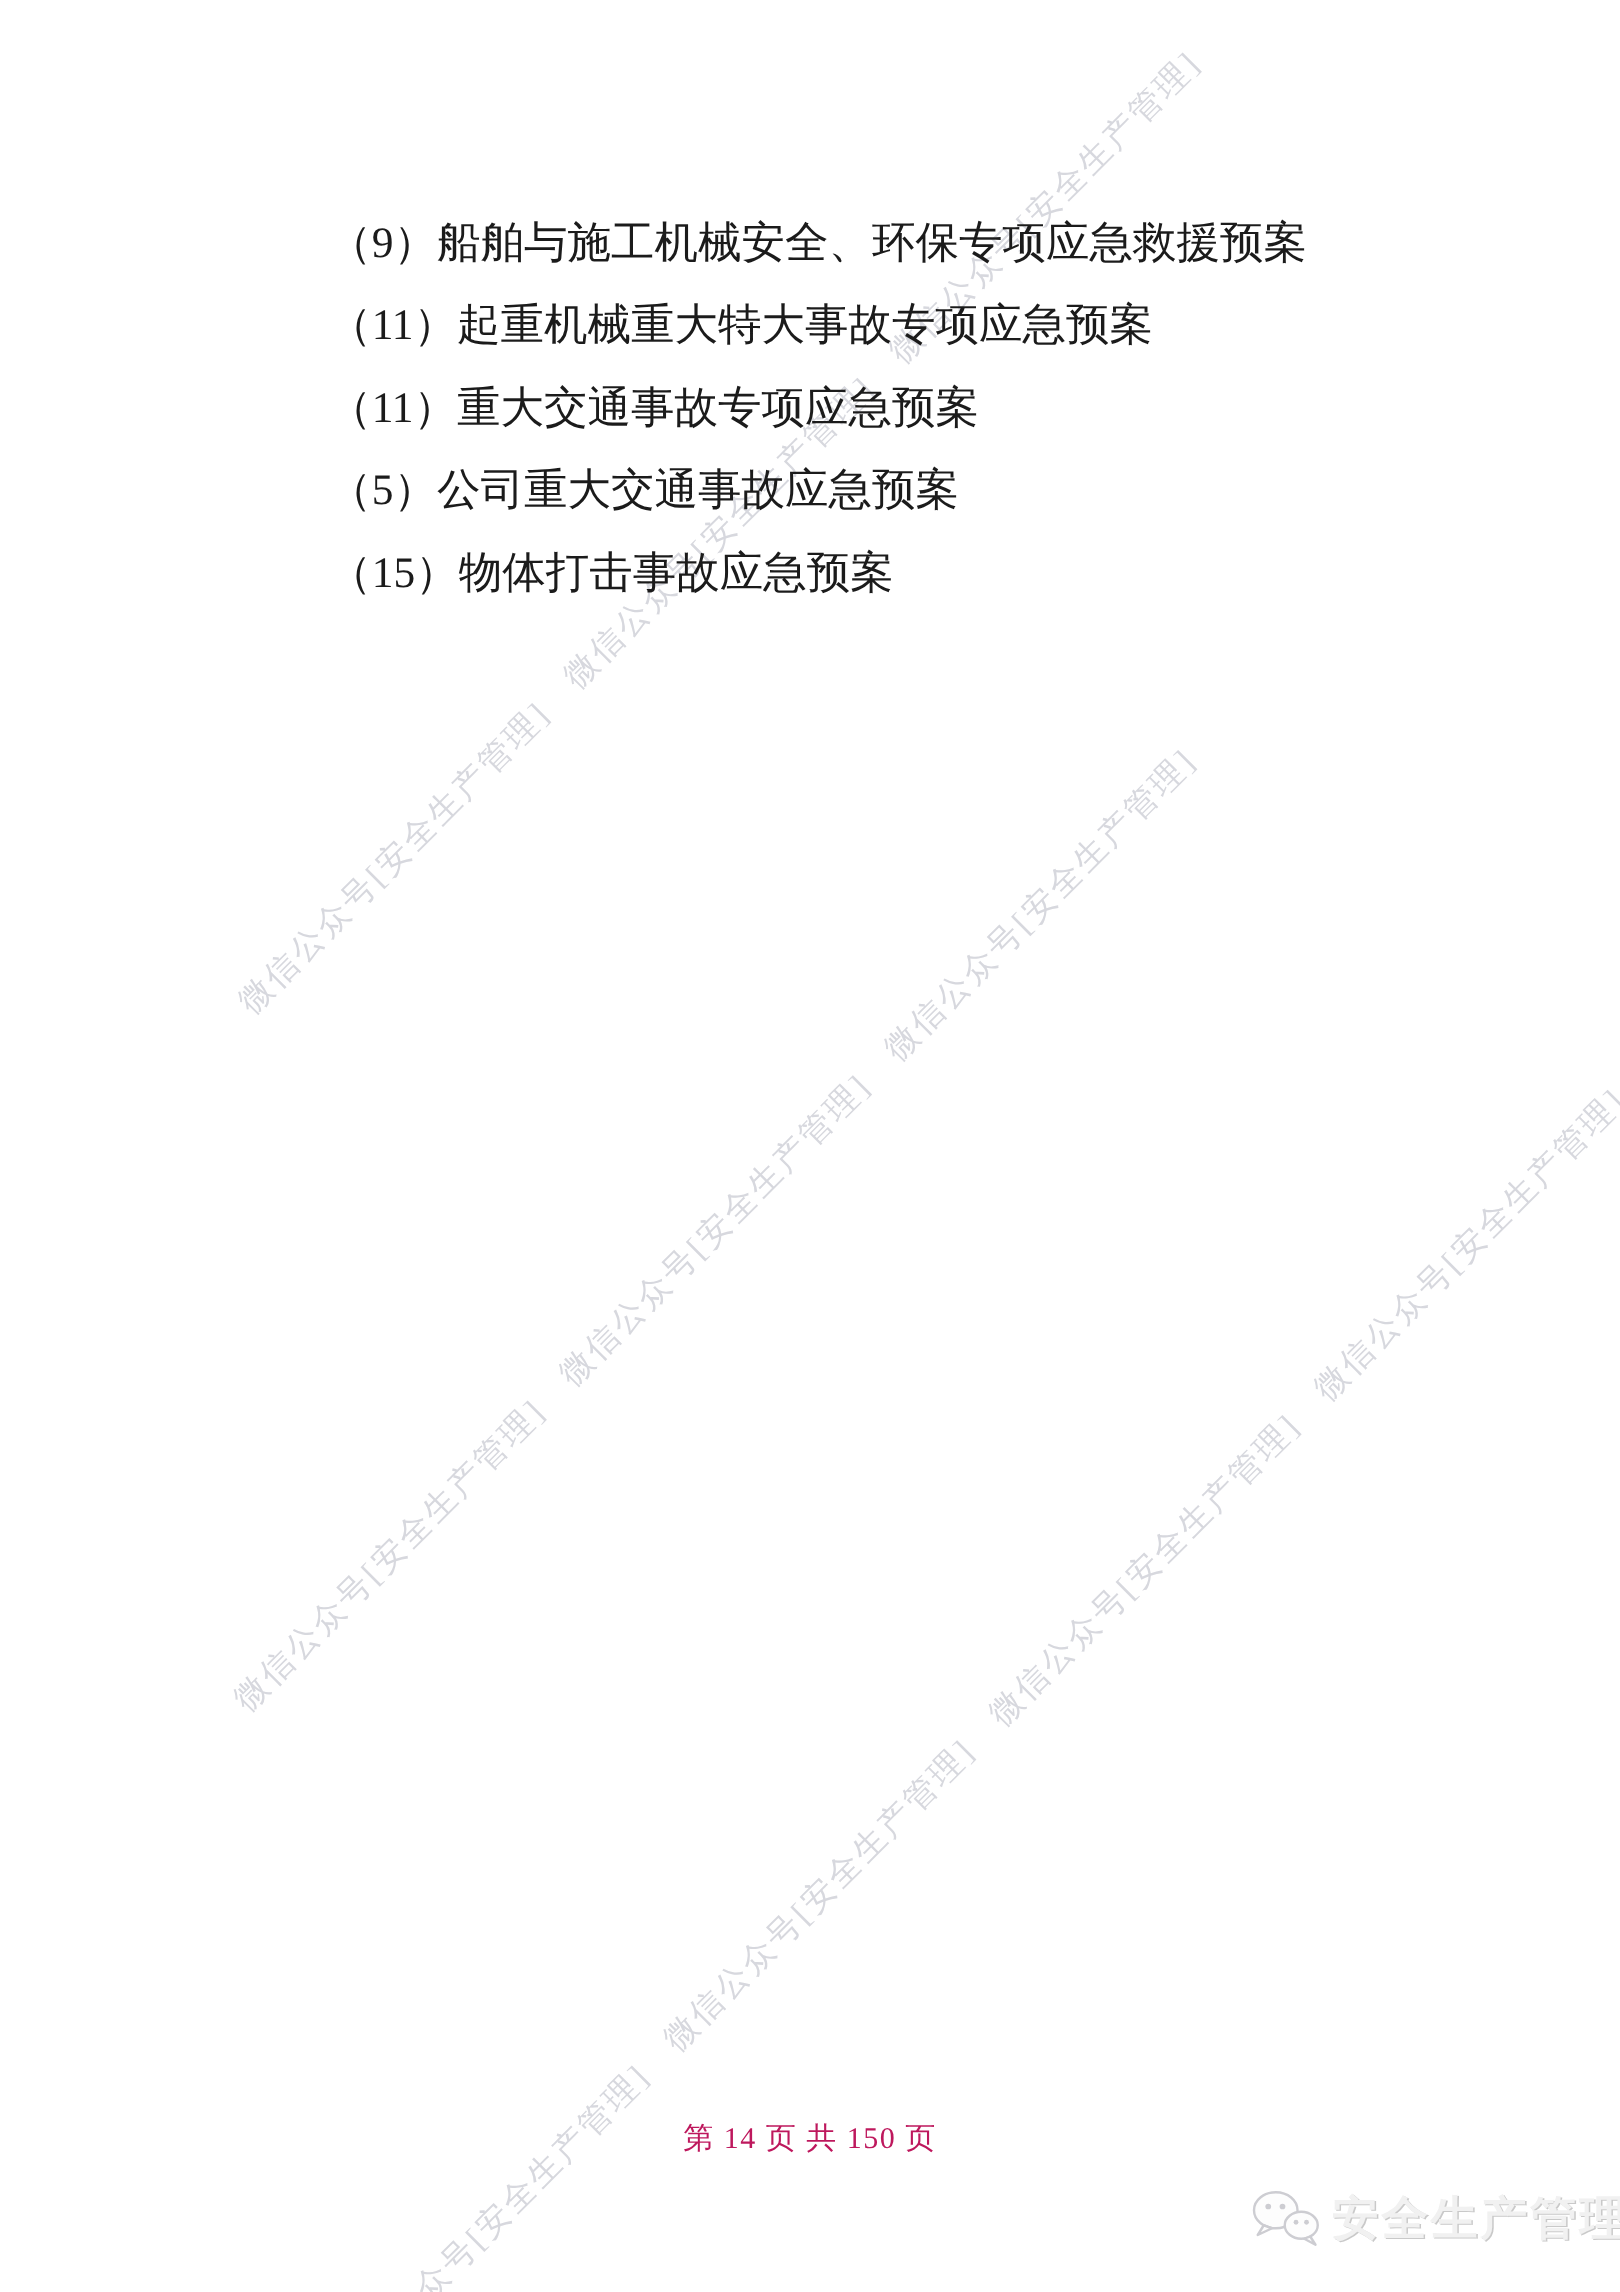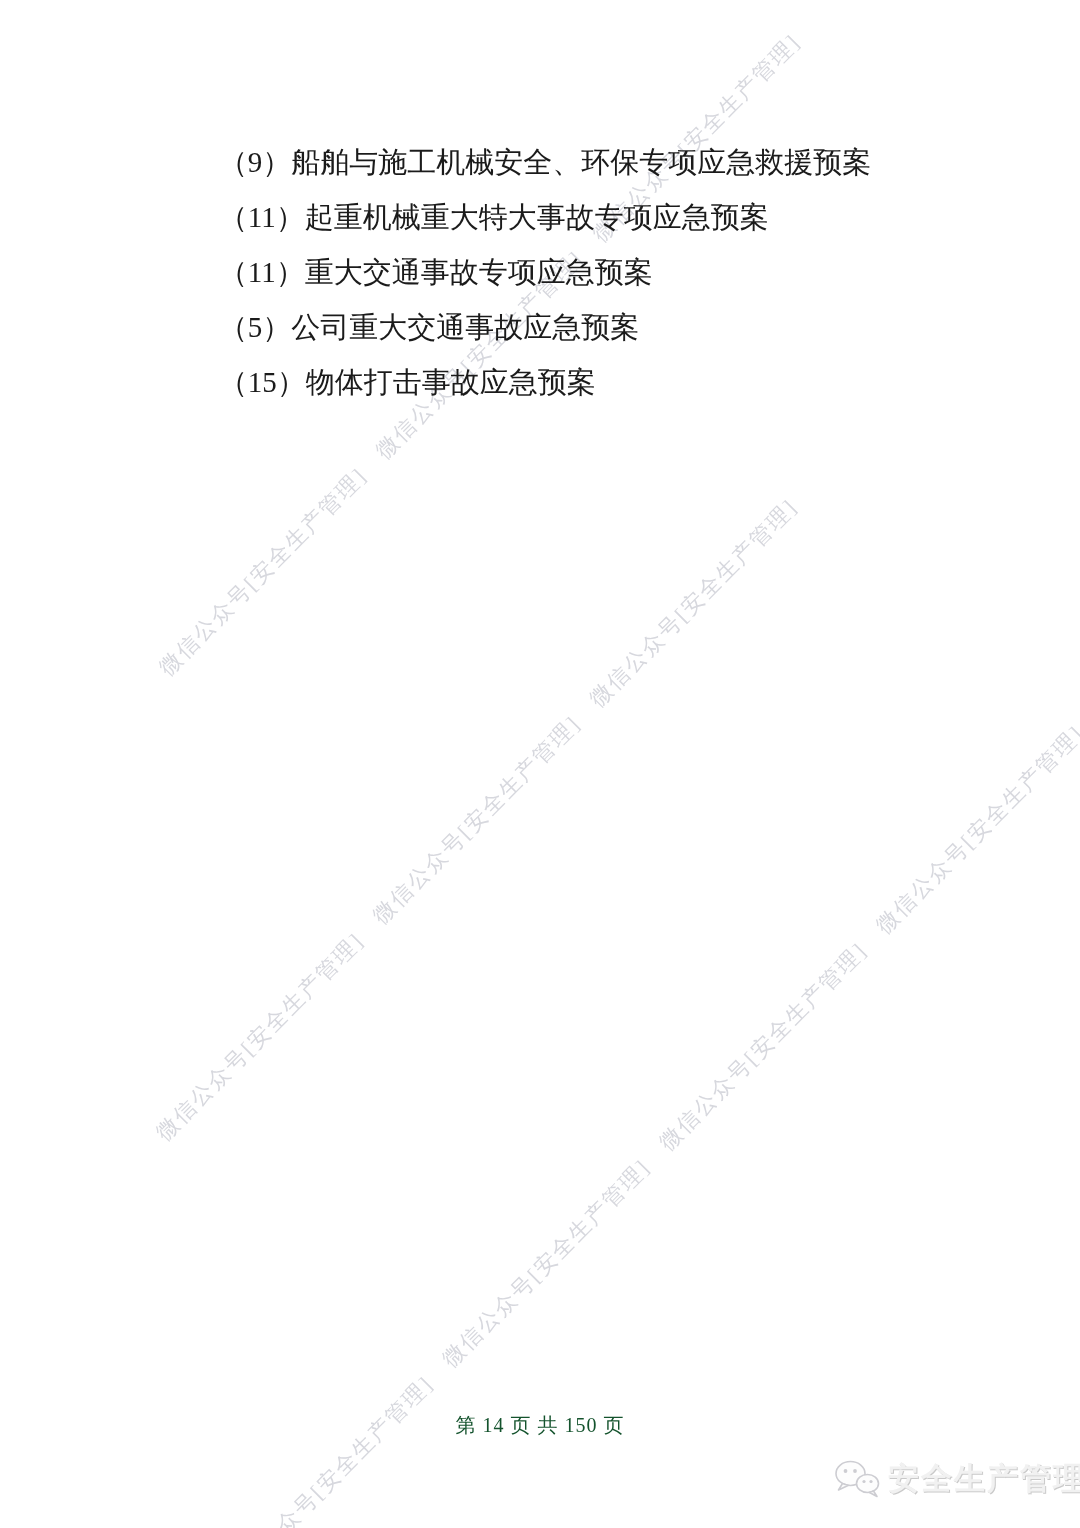--- a/index.html
+++ b/index.html
@@ -54,21 +54,21 @@
 
   
   .footer {
     position: absolute;
     left: 0;
     top: 1412px;
     width: 100%;
     text-align: center;
     font-size: 20px;
     letter-spacing: 1px;
-    color: #14532d;
+    color: #be185d;
     font-family: "Liberation Serif", "DejaVu Serif", serif;
   }
 
   
   .brand {
     position: absolute;
     left: 833px;
     top: 1458px;
     display: flex;
     align-items: center;

